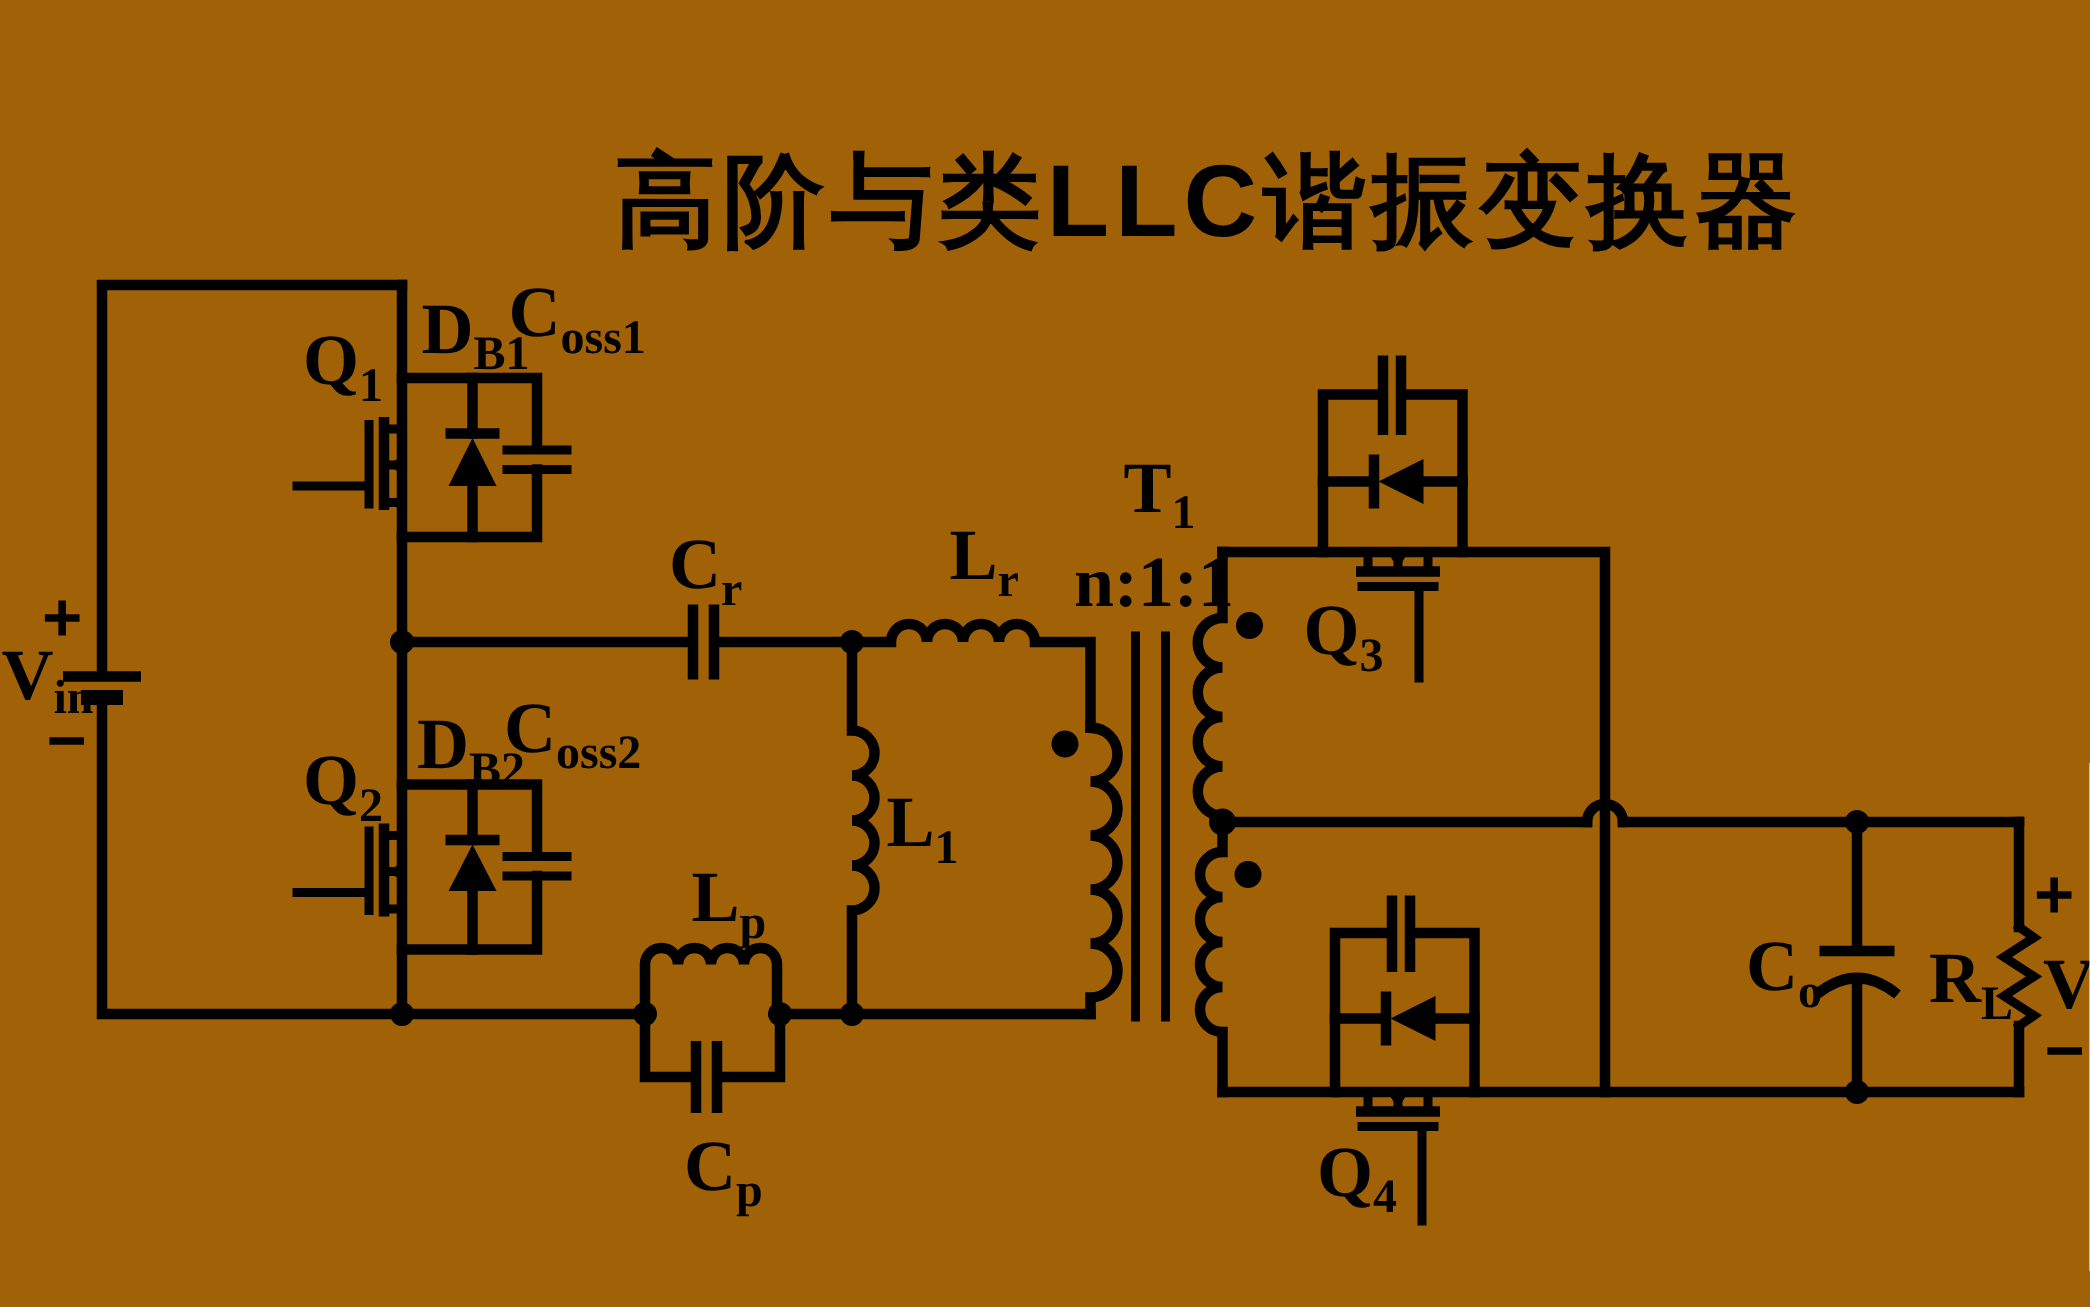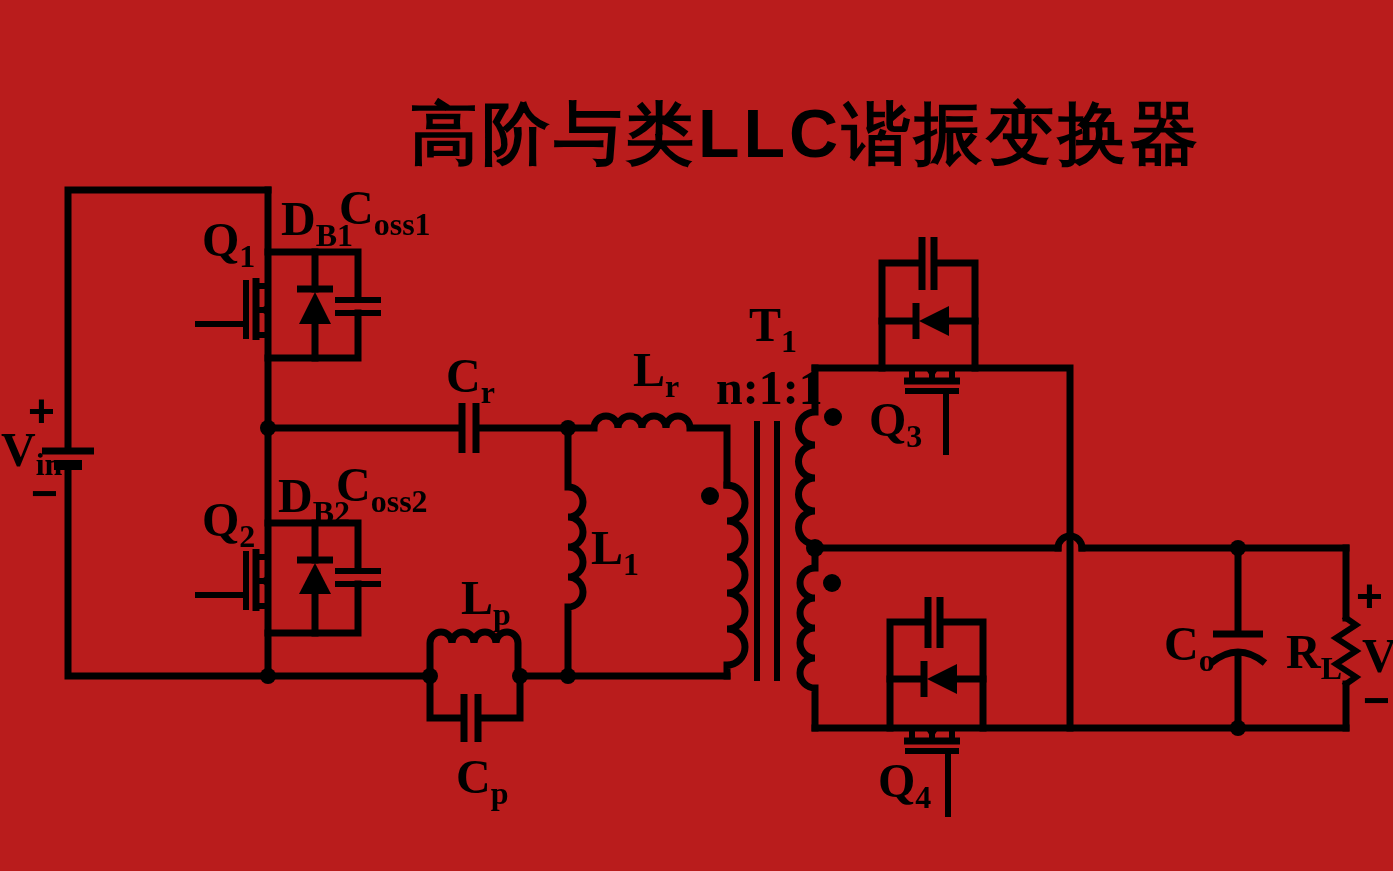--- a/index.html
+++ b/index.html
@@ -1,16 +1,16 @@
 <!DOCTYPE html>
 <html><head>
 <meta charset="utf-8">
 <style>
   html,body{margin:0;padding:0;background:#ffffff;}
-  .stage{width:1393px;height:871px;position:relative;overflow:hidden;background:#b91c1c;}
+  .stage{width:1393px;height:871px;position:relative;overflow:hidden;background:#a16207;}
   svg{display:block;}
   .wire{stroke:#000;stroke-width:7;fill:none;stroke-linecap:square;stroke-linejoin:miter;}
   .thin{stroke:#000;stroke-width:6;fill:none;stroke-linecap:square;}
   .plate{stroke:#000;stroke-width:7;fill:none;stroke-linecap:butt;}
   .plate2{stroke:#000;stroke-width:6;fill:none;stroke-linecap:butt;}
   .fat{stroke:#000;stroke-width:10;fill:none;stroke-linecap:butt;}
   .fill{fill:#000;stroke:none;}
   text{font-family:"Liberation Serif","DejaVu Serif",serif;font-weight:700;fill:#000;}
   .lbl{font-size:48px;}
   .sub{font-size:32px;}

